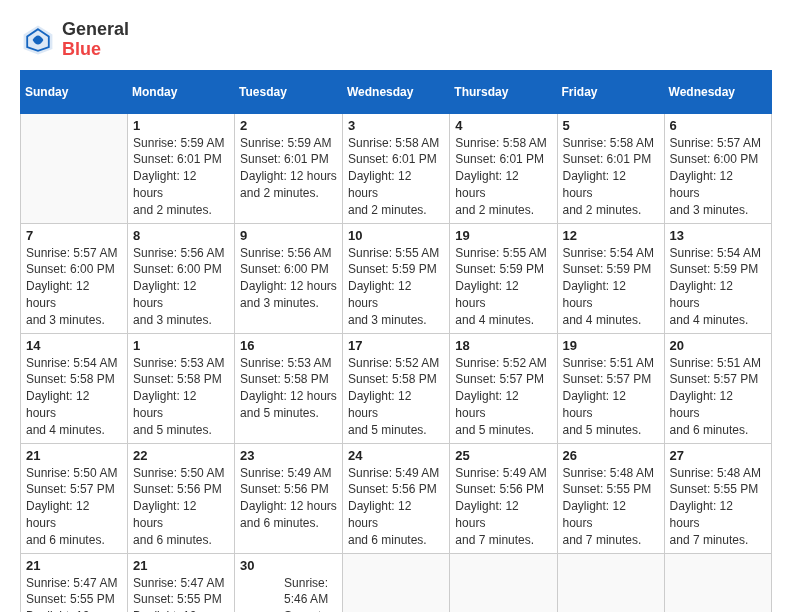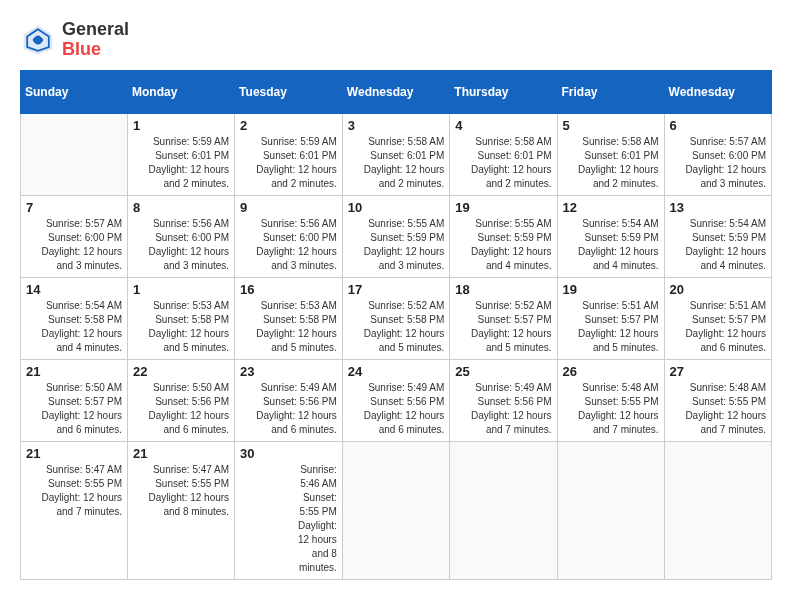--- a/index.html
+++ b/index.html
@@ -78,24 +78,23 @@
       background: #f9f9f9;
     }
     .day-num {
       font-size: 13px;
       font-weight: bold;
       color: #222;
       display: block;
       margin-bottom: 2px;
     }
     .day-info {
-      font-size: 10px;
+      font-size: 12px;
       color: #333;
       line-height: 1.4;
-      text-align: right;
     }
     .week-row td {
       height: 80px;
     }
   </style>
 </head>
 <body>
 
 <div class="header">
   <div class="logo">

